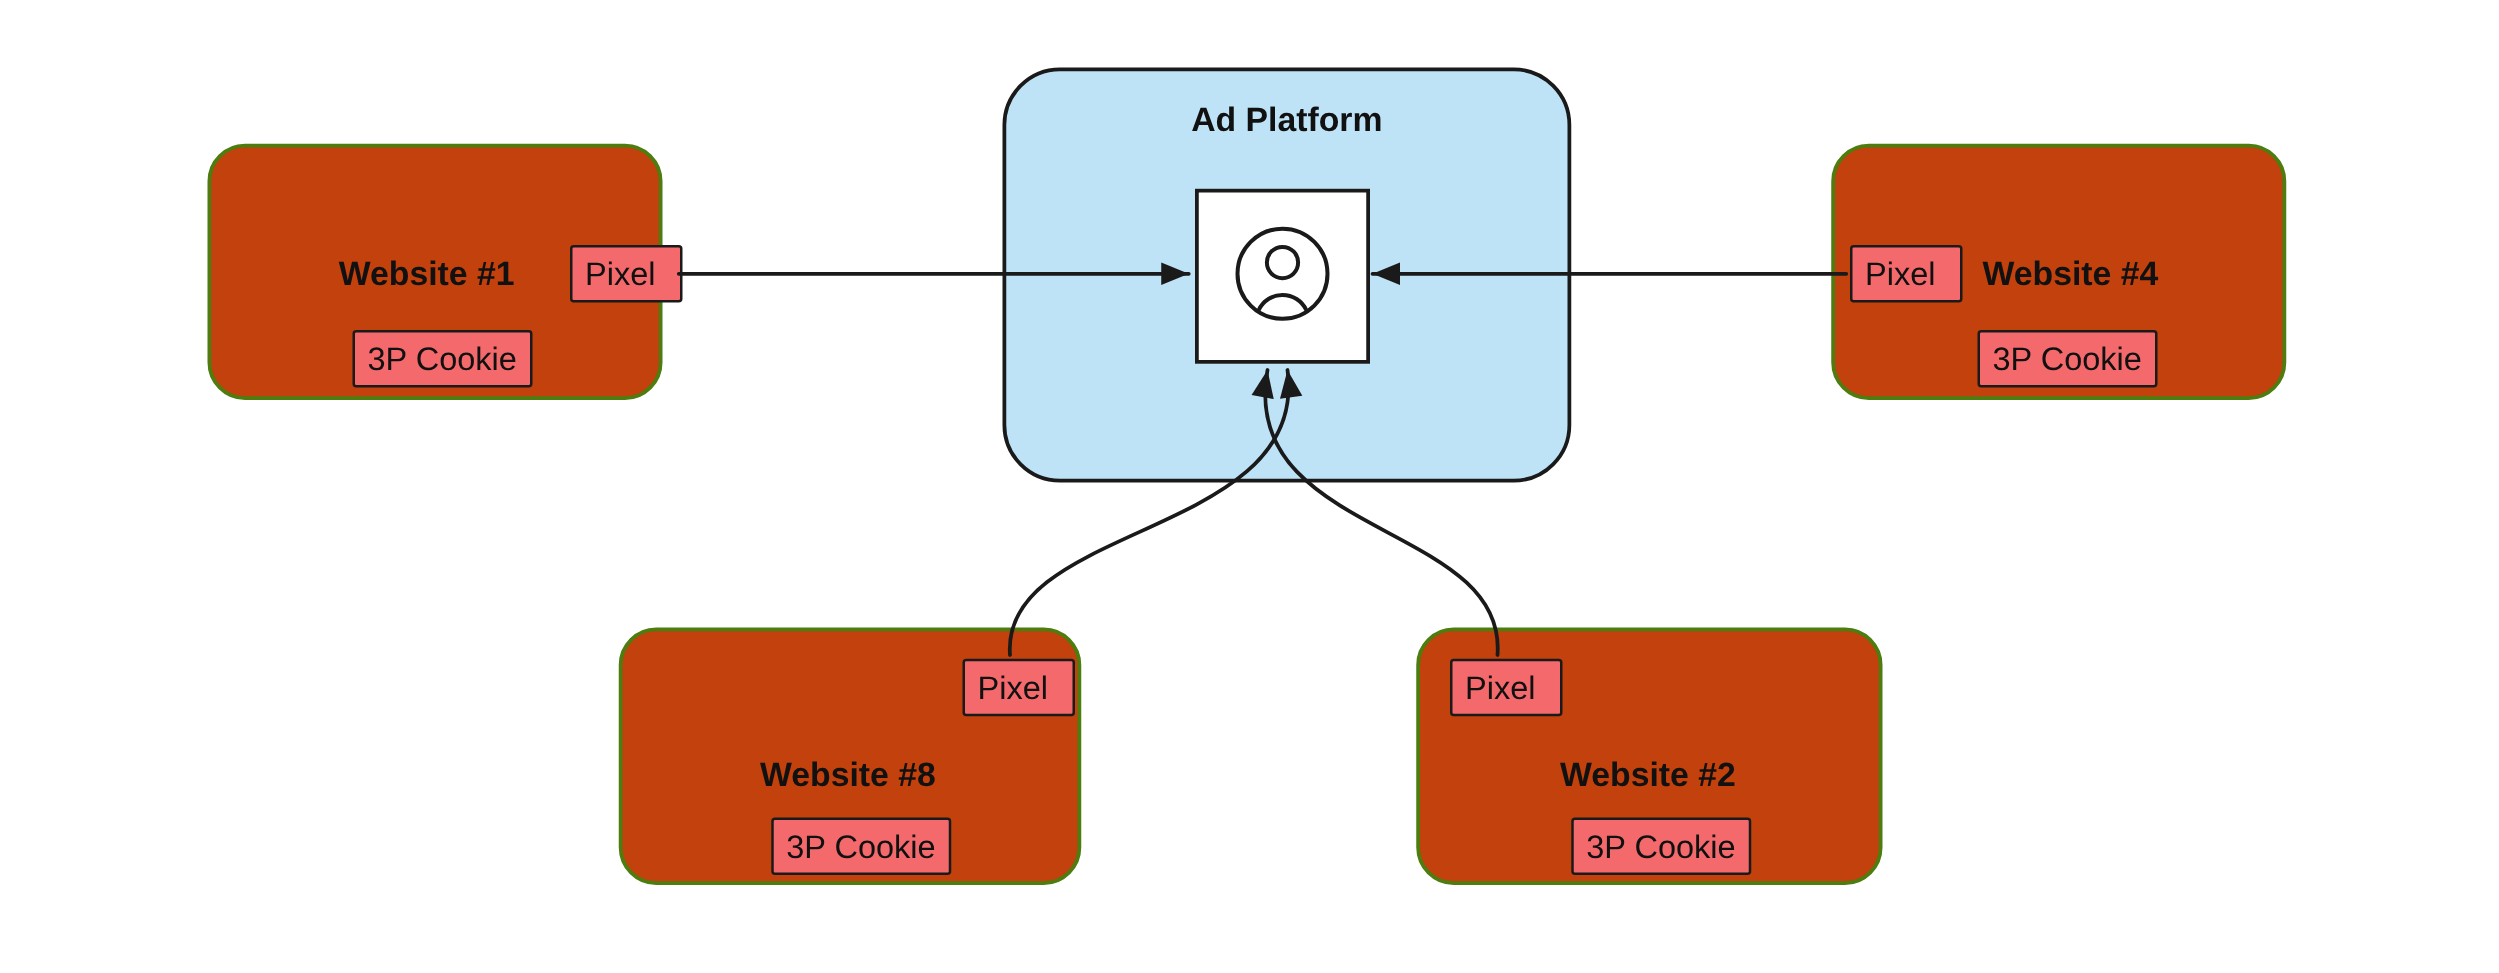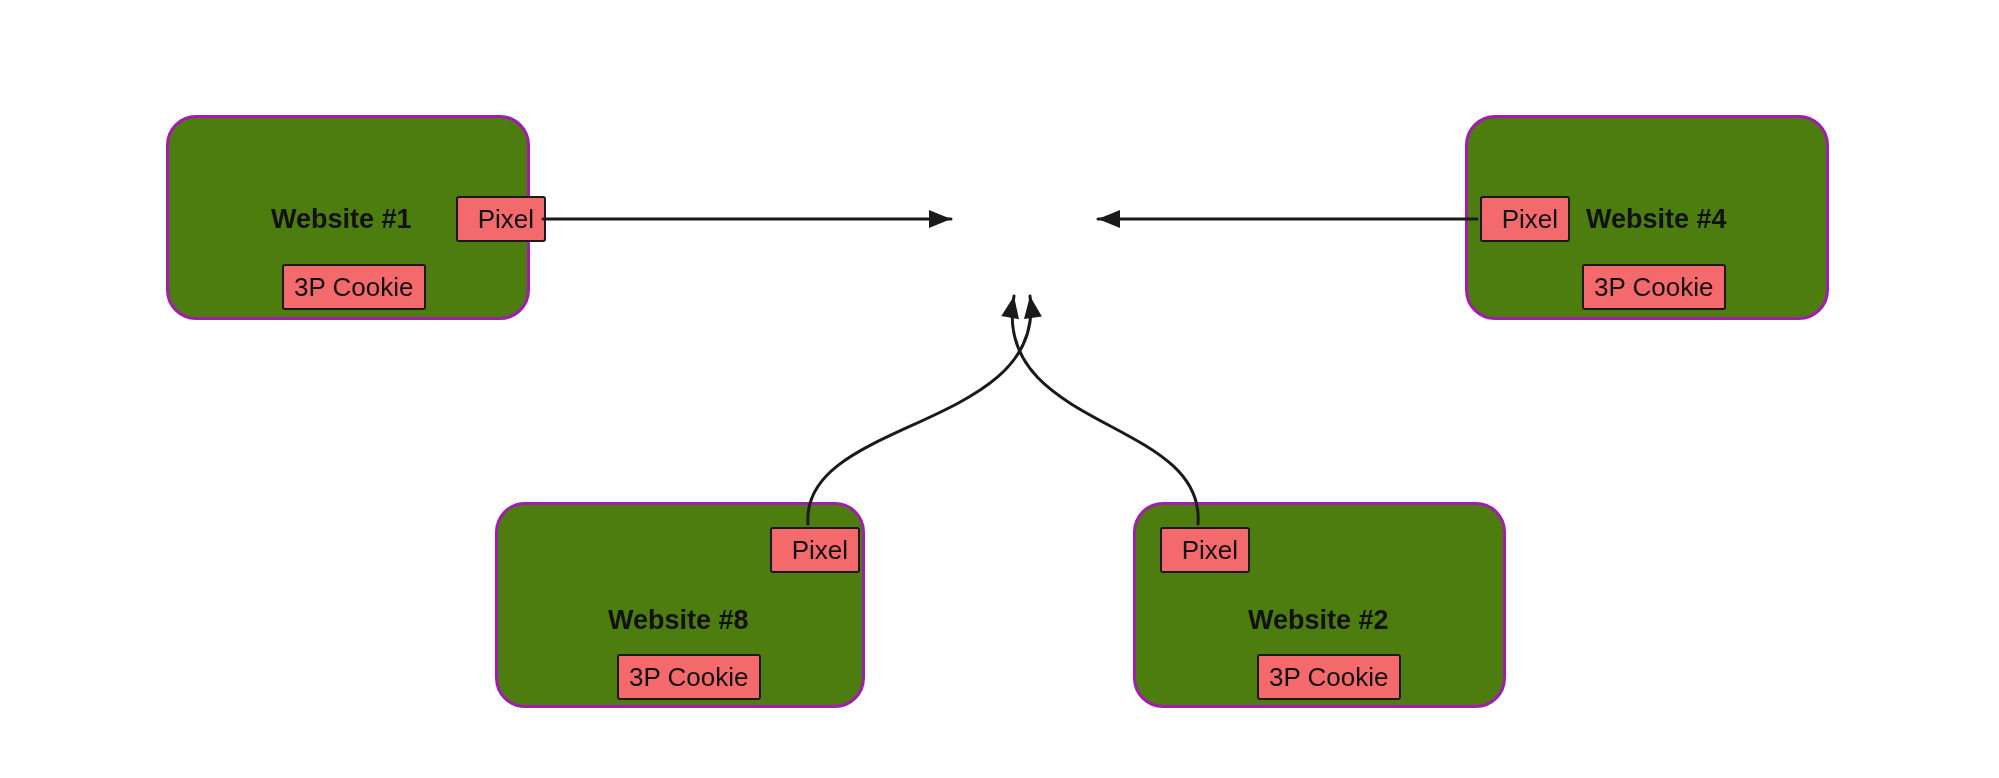--- a/index.html
+++ b/index.html
@@ -12,22 +12,22 @@
     position: relative;
     width: 1999px;
     height: 778px;
     background: #ffffff;
     overflow: hidden;
   }
 
   
   .site {
     position: absolute;
-    background: #4d7c0f;
-    border: 3px solid #a21caf;
+    background: #c2410c;
+    border: 3px solid #4d7c0f;
     border-radius: 30px;
     box-sizing: border-box;
     z-index: 1;
   }
   .site-label {
     position: absolute;
     font-weight: 700;
     font-size: 27px;
     color: #111111;
     white-space: nowrap;
@@ -35,21 +35,21 @@
   .badge {
     position: absolute;
     background: #f4696b;
     border: 2px solid #1a1a1a;
     border-radius: 3px;
     font-size: 26px;
     line-height: 32px;
     color: #111111;
     padding: 5px 10px;
     white-space: nowrap;
-    text-align: right;
+    text-align: left;
     box-sizing: content-box;
     z-index: 2;
   }
   .badge.pixel { width: 66px; }
 
   .platform {
     position: absolute;
     left: 802px; top: 54px;
     width: 455px; height: 332px;
     background: #bee3f7;
@@ -113,20 +113,32 @@
     stroke: #1a1a1a;
     stroke-width: 3px;
     stroke-linecap: round;
   }
 </style>
 </head>
 <body>
 
 <div class="canvas">
 
+  <div class="platform">
+    <div class="platform-title">Ad Platform</div>
+    <div class="user-square">
+      <span>
+        <svg width="100" height="100" viewBox="0 0 100 100" aria-hidden="true">
+          <circle cx="50" cy="50" r="36" fill="none" stroke="#1a1a1a" stroke-width="3.2"></circle>
+          <circle cx="50" cy="41" r="12.5" fill="none" stroke="#1a1a1a" stroke-width="3.2"></circle>
+          <path d="M31 79 A 21 21 0 0 1 69 79" fill="none" stroke="#1a1a1a" stroke-width="3.2" stroke-linecap="round"></path>
+        </svg>
+      </span>
+    </div>
+  </div>
 
   <div class="site" id="site1">
     <span class="site-label">Website #1</span>
     <span class="badge pixel">Pixel</span>
     <span class="badge cookie">3P Cookie</span>
   </div>
 
   <div class="site" id="site4">
     <span class="badge pixel">Pixel</span>
     <span class="site-label">Website #4</span>

